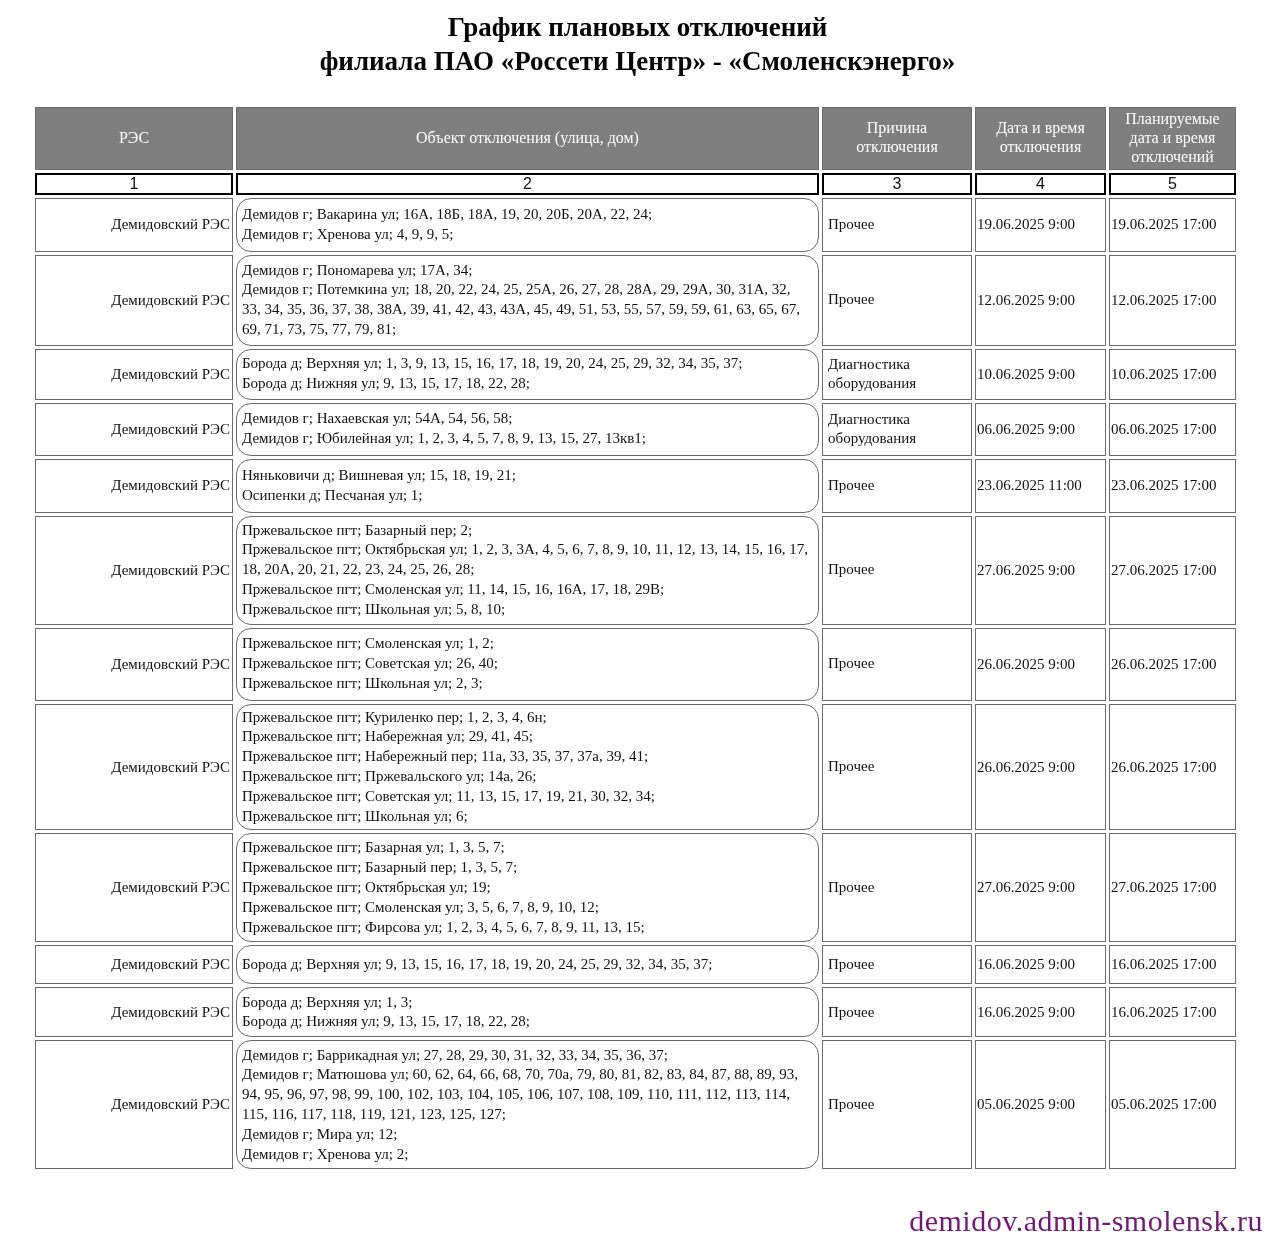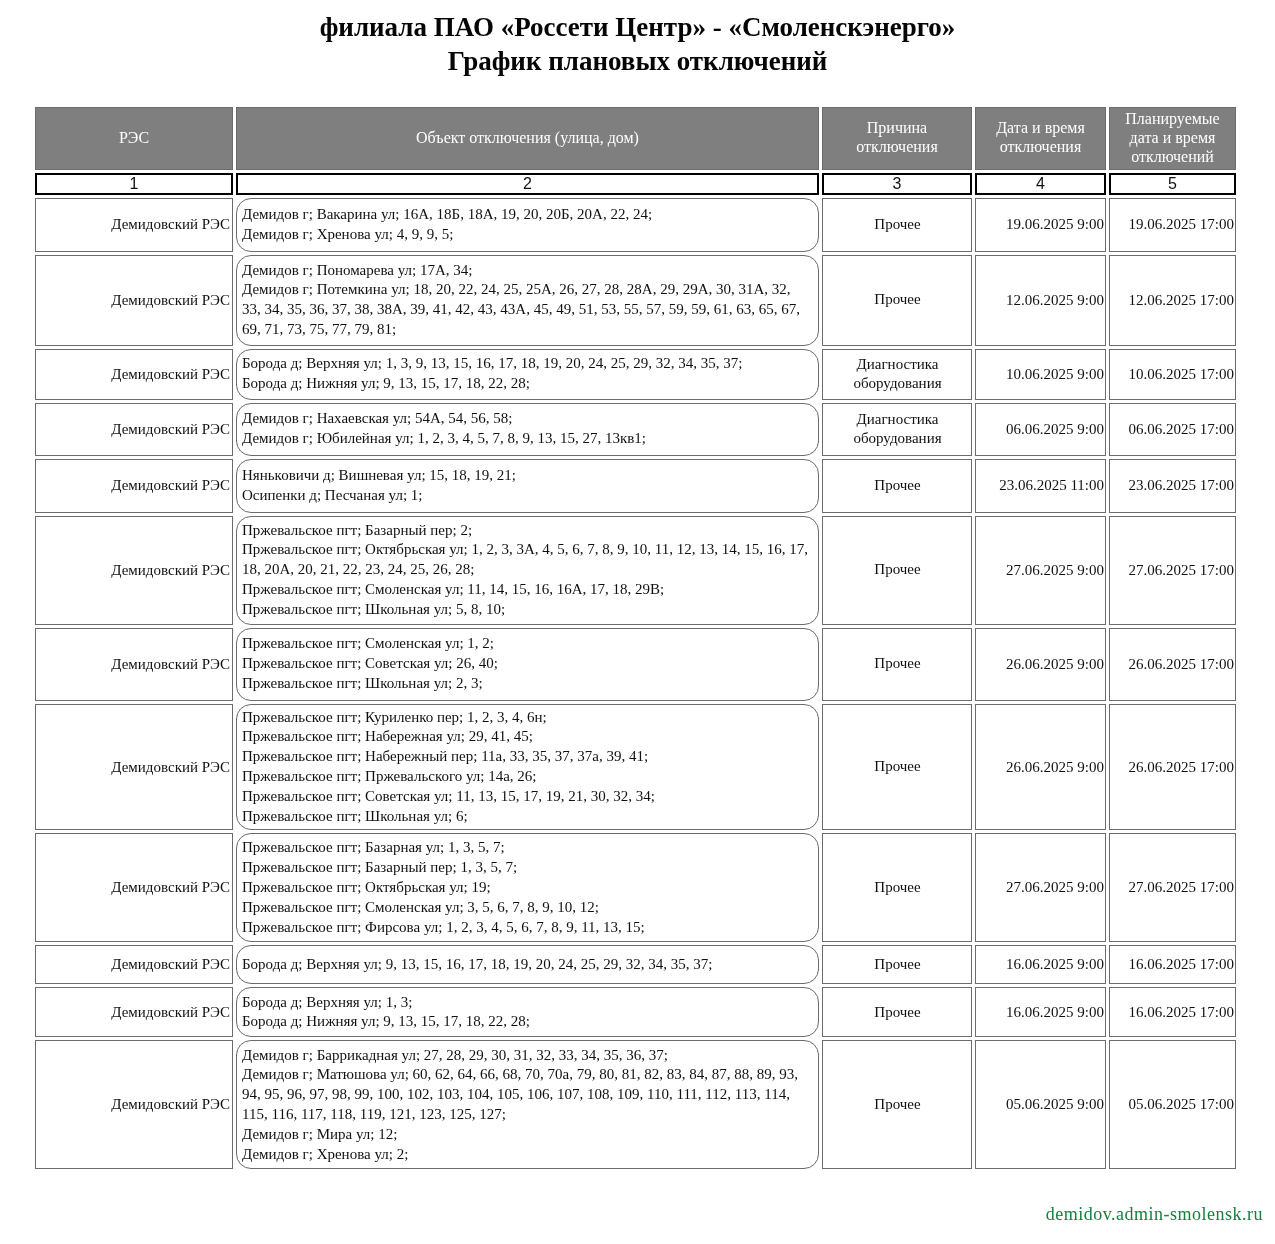--- a/index.html
+++ b/index.html
@@ -47,40 +47,40 @@
   tr.num-row { height: 20px; }
   tr.num-row td {
     border: 2px solid #000000;
     text-align: center;
     font-family: "Liberation Sans", sans-serif;
     font-size: 16px;
     padding: 0;
   }
   td.res-cell   { text-align: right; padding: 2px 2px 2px 5px; }
   td.obj-cell   { text-align: left; padding: 3px 6px 3px 5px; line-height: 1.32; border-radius: 15px; }
-  td.reason-cell{ text-align: center; padding: 2px 4px 2px 5px; line-height: 1.3; }
-  td.dt-cell    { text-align: right; padding: 0 1px; }
+  td.reason-cell{ text-align: left; padding: 2px 4px 2px 5px; line-height: 1.3; }
+  td.dt-cell    { text-align: left; padding: 0 1px; }
   .watermark {
     position: absolute;
     top: 1204px;
     right: 12px;
-    font-size: 18px;
-    color: #15803d;
+    font-size: 30px;
+    color: #701a75;
     font-family: "Liberation Serif", "DejaVu Serif", serif;
     letter-spacing: 0.5px;
   }
 </style>
 </head>
 <body>
 
 <div class="page">
 
   <div class="title">
+    <div>График плановых отключений</div>
     <div>филиала ПАО «Россети Центр» - «Смоленскэнерго»</div>
-    <div>График плановых отключений</div>
   </div>
 
   <table class="sched">
     <colgroup>
       <col style="width:198px">
       <col style="width:583px">
       <col style="width:150px">
       <col style="width:131px">
       <col style="width:127px">
     </colgroup>

